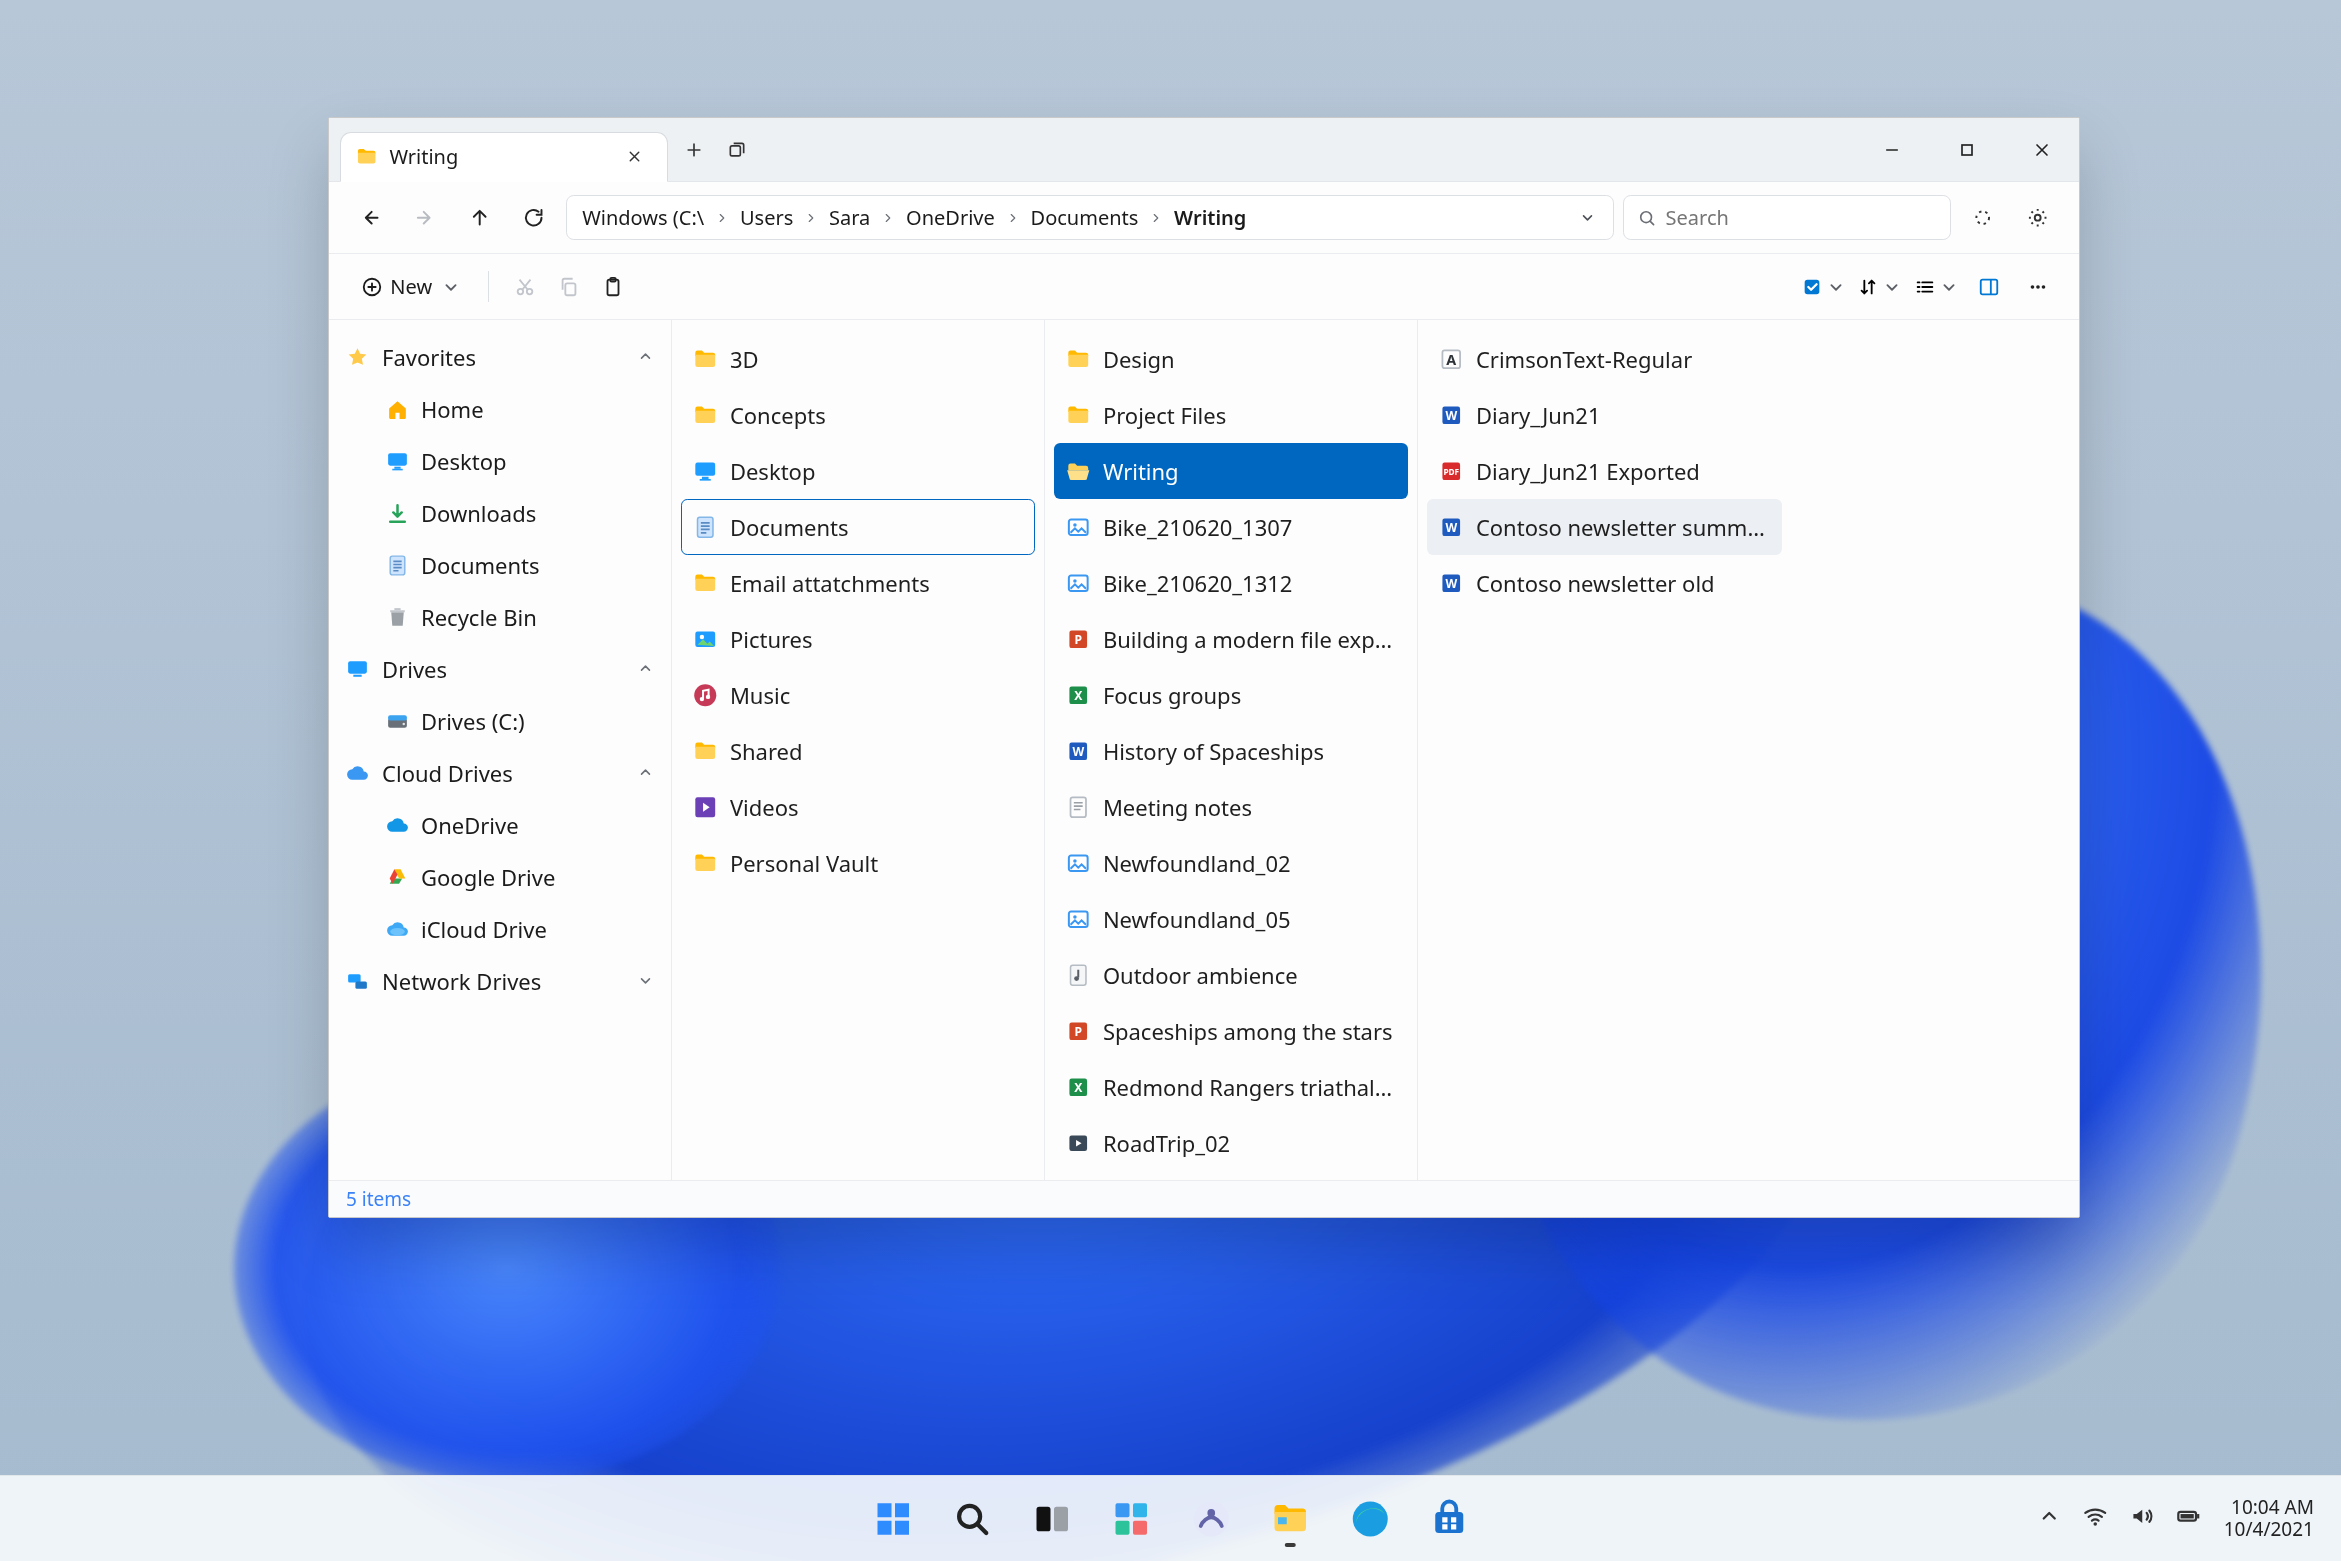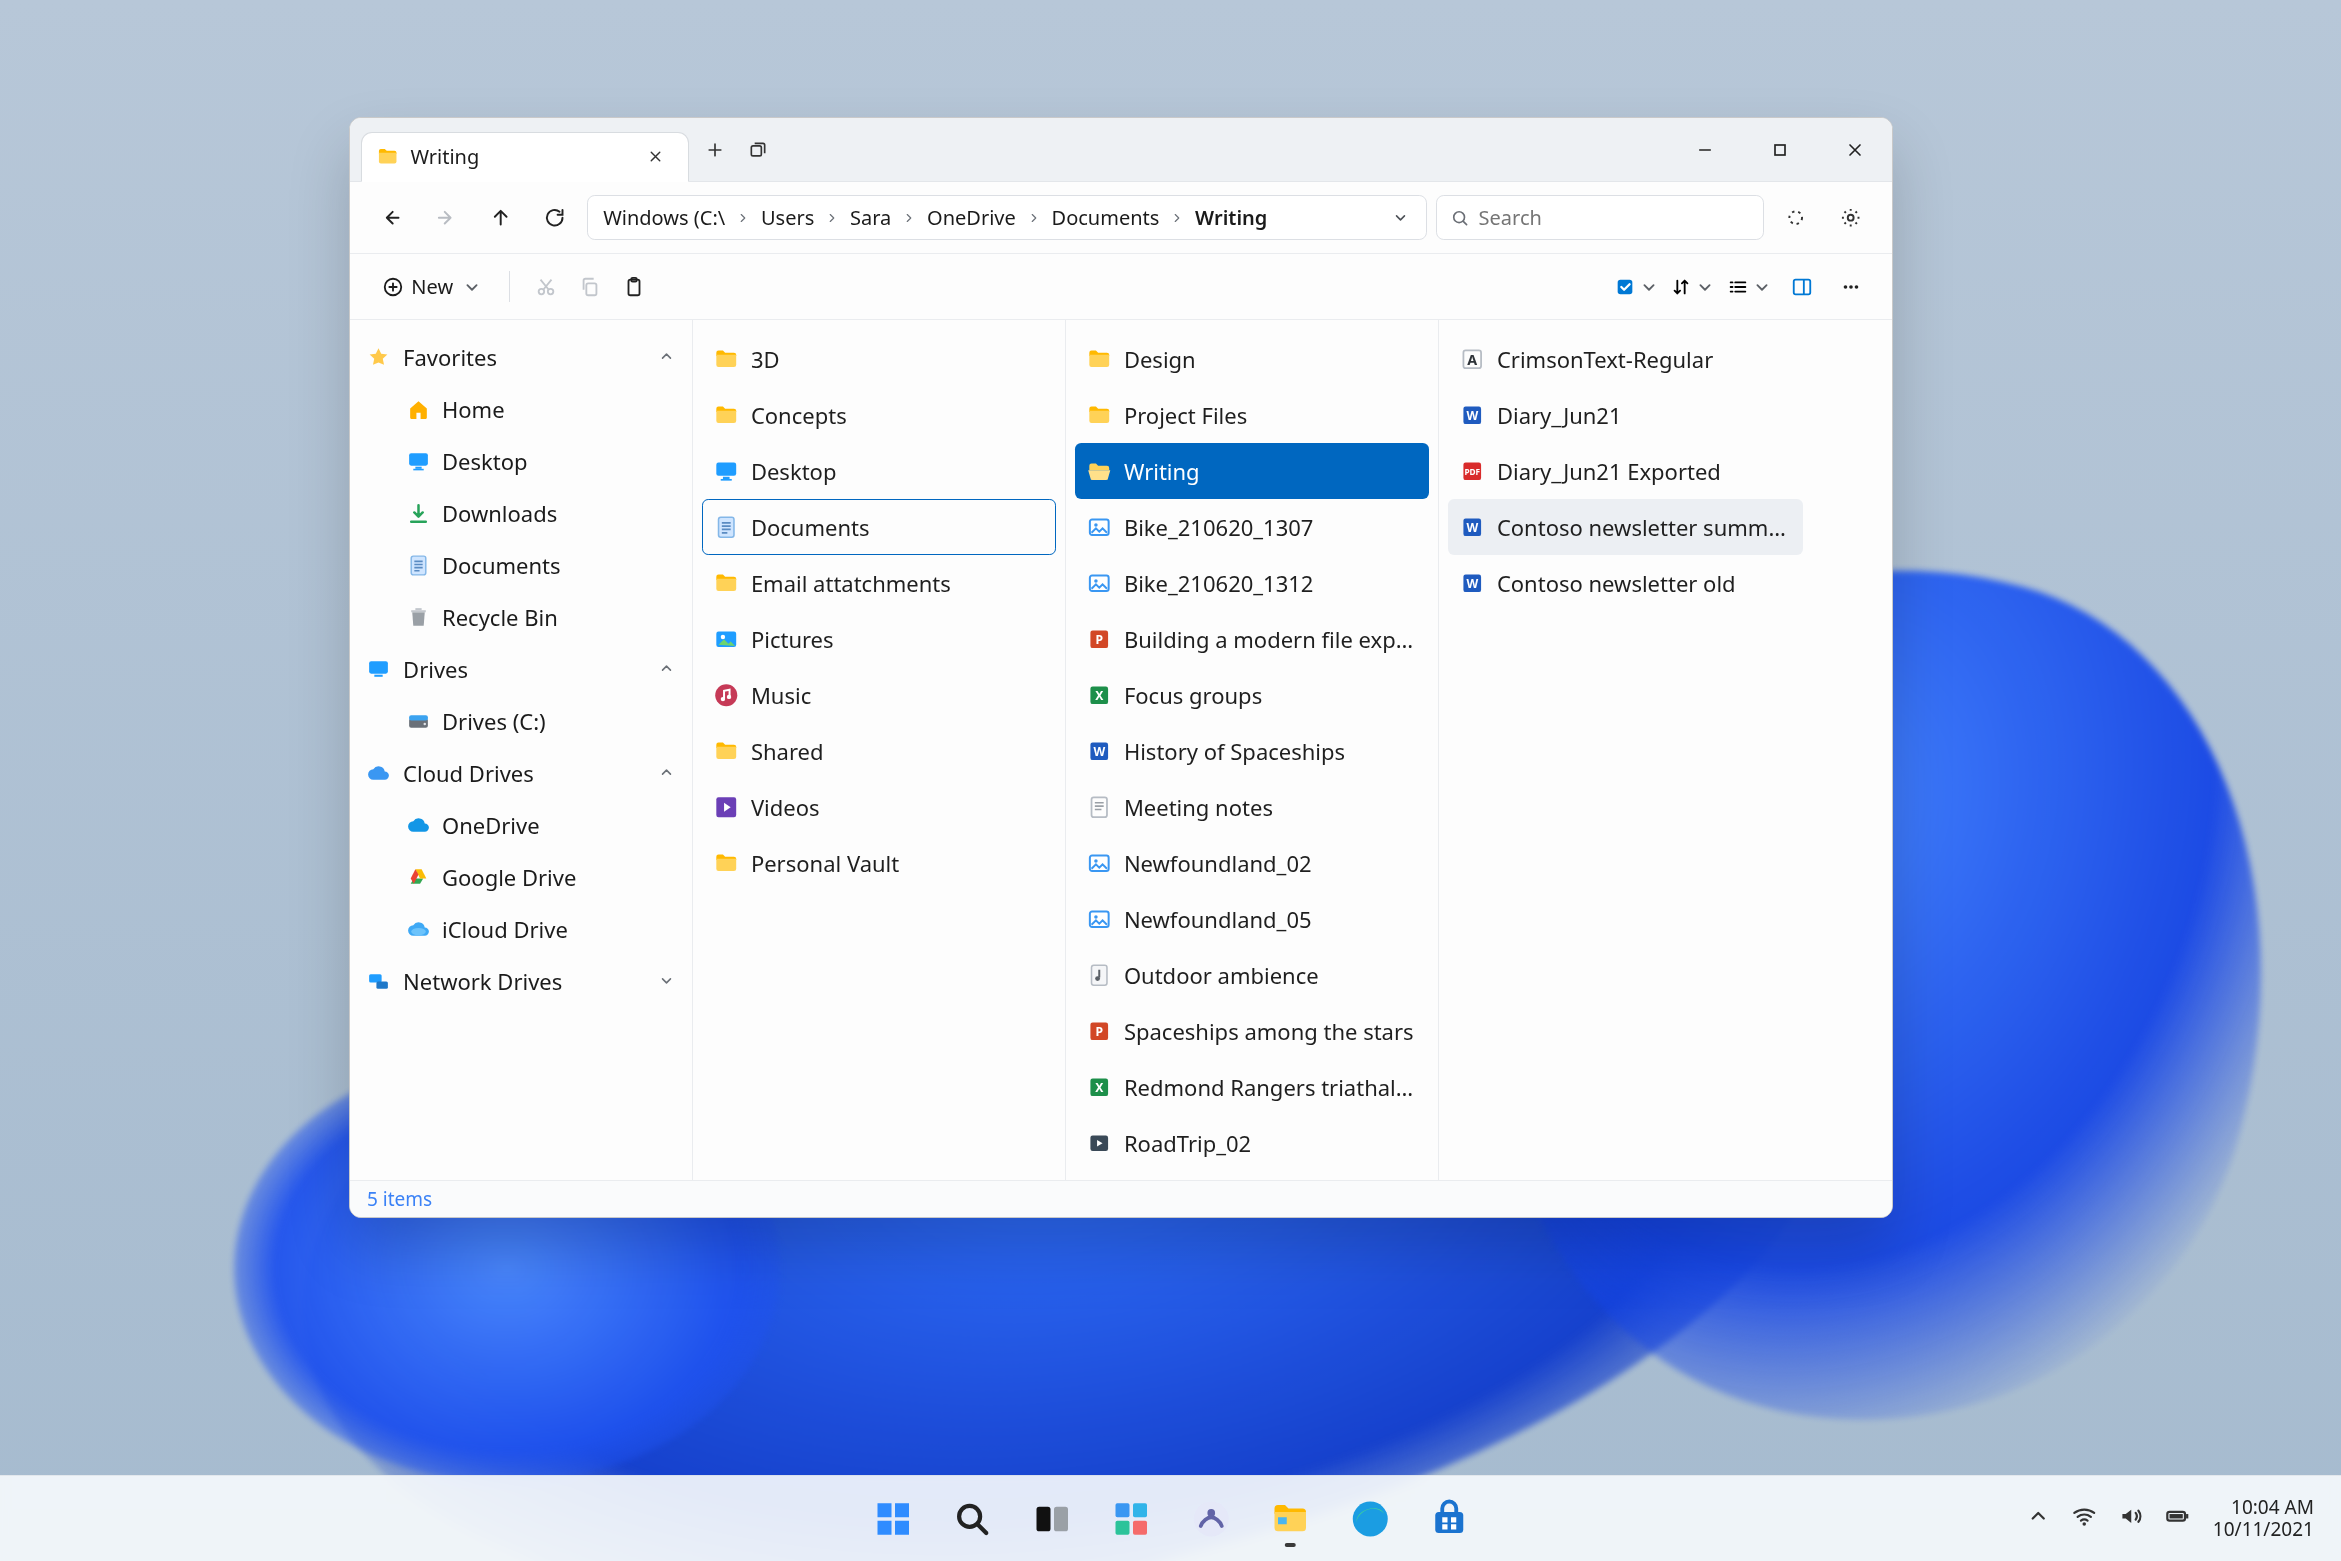--- a/index.html
+++ b/index.html
@@ -38,27 +38,27 @@
 
   .taskbar-right { position: absolute; right: 23.4px; display: flex; align-items: center; gap: 22px; height: 100%; }
   .tray-icons { display:flex; gap:20px; align-items:center; color:#333; }
   .tray-icons svg { width:26.5px; height:26.5px; }
   .clock { text-align: right; font-size: 19px; color:#222; line-height: 1.15; padding-right: 4.7px; }
 
   
   .window {
     position: absolute;
     left: 328px; top: 117px;
-    width: 1544px; height: 1101px;
+    width: 1752px; height: 1101px;
     background: #fdfdfd;
     border: 0.8px solid #c9c9c9;
-    border-radius: 12px;
+    border-radius: 2px;
     box-shadow: 0 31px 62px rgba(0,0,0,.18);
     overflow: hidden;
-    display: flex; flex-direction: column; margin-left: 21px;
+    display: flex; flex-direction: column;
   }
 
   
   .titlebar {
     height: 64px; display: flex; align-items: flex-end;
     background: #eef1f4;
     border-bottom: 0.8px solid #e3e6ea;
     position: relative;
   }
   .tab {
@@ -876,17 +876,17 @@
             <path fill="none" stroke="currentColor" stroke-width="2" stroke-linecap="round" d="M16 9a5 5 0 0 1 0 6M18.5 7a8 8 0 0 1 0 10"></path>
           </svg></span>
       <span><svg viewBox="0 0 24 24">
             <rect x="3" y="8" width="16" height="8" rx="2" fill="none" stroke="currentColor" stroke-width="2"></rect>
             <rect x="20" y="10" width="2" height="4" fill="currentColor"></rect>
             <rect x="5" y="10" width="12" height="4" fill="currentColor"></rect>
           </svg></span>
     </div>
     <div class="clock">
       <div>10:04 AM</div>
-      <div>10/11/2021</div>
+      <div>10/4/2021</div>
     </div>
   </div>
 </div>
 
 
 </body></html>

